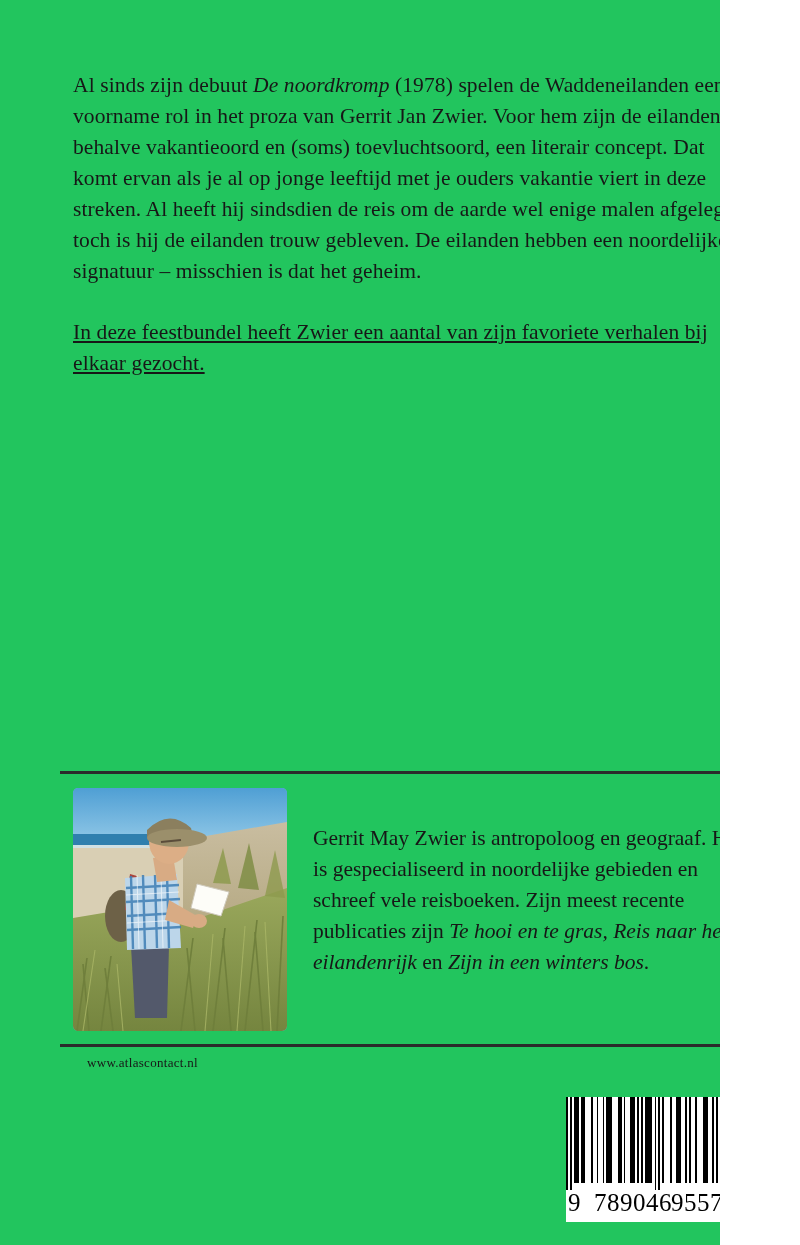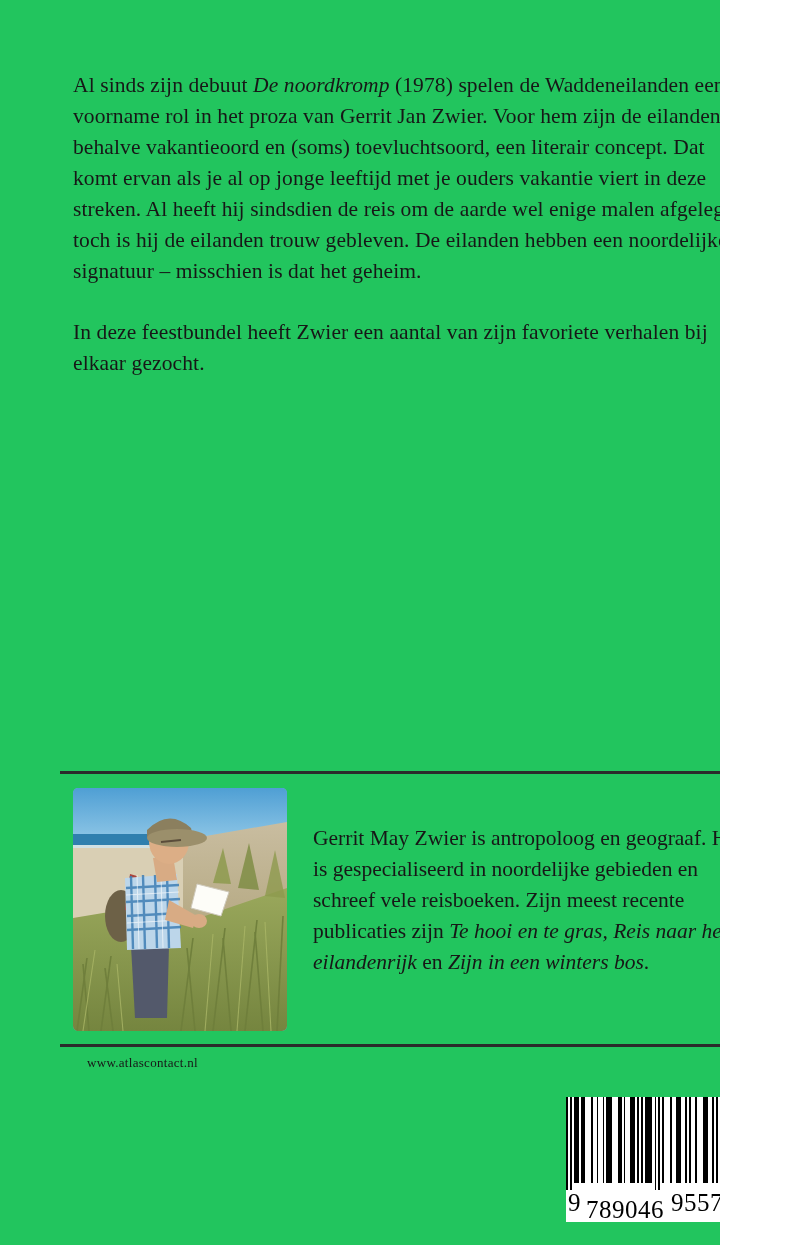--- a/index.html
+++ b/index.html
@@ -26,21 +26,21 @@
     width: 676px;
   }
   .blurb p {
     margin: 0 0 30px 0;
     font-family: "Liberation Serif", serif;
     font-size: 21.5px;
     line-height: 31px;
     color: #171717;
     letter-spacing: 0.1px;
   }
-  .blurb p:last-child { margin-bottom: 0; }
+  .blurb p:last-child { margin-bottom: 0; text-decoration: underline; }
   .it { font-style: italic; }
 
   
   .quote-block {
     position: absolute;
     left: 71px;
     top: 478px;
     width: 678px;
   }
   .quote-text {
@@ -133,21 +133,21 @@
     top: 92px;
     width: 183px;
     height: 28px;
     font-family: "Liberation Serif", serif;
     font-size: 25px;
     color: #000000;
     letter-spacing: 0.5px;
   }
   .barcode-digits span { position: absolute; top: 0; }
   .bd-lead  { left: 2px; }
-  .bd-left  { left: 20px; margin-top: 7px; }
+  .bd-left  { left: 28px; }
   .bd-right { left: 105px; }
 </style>
 </head>
 <body>
 
 <div class="page">
 
   <div class="blurb">
     <p><span>Al sinds zijn debuut </span><span class="it">De noordkromp</span><span> (1978) spelen de Waddeneilanden een voorname rol in het proza van Gerrit Jan Zwier. Voor hem zijn de eilanden, behalve vakantieoord en (soms) toevluchtsoord, een literair concept. Dat komt ervan als je al op jonge leeftijd met je ouders vakantie viert in deze streken. Al heeft hij sindsdien de reis om de aarde wel enige malen afgelegd, toch is hij de eilanden trouw gebleven. De eilanden hebben een noordelijke signatuur – misschien is dat het geheim.</span></p>
     <p>In deze feestbundel heeft Zwier een aantal van zijn favoriete verhalen bij elkaar gezocht.</p>

